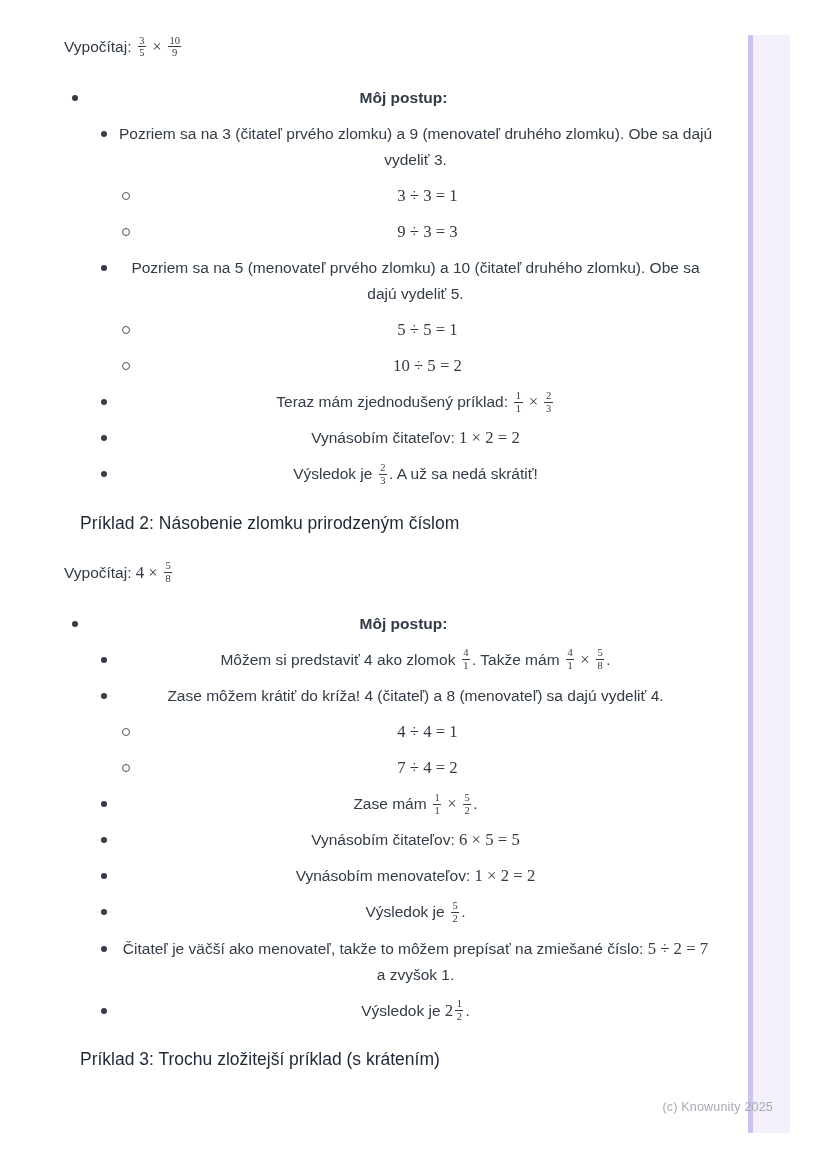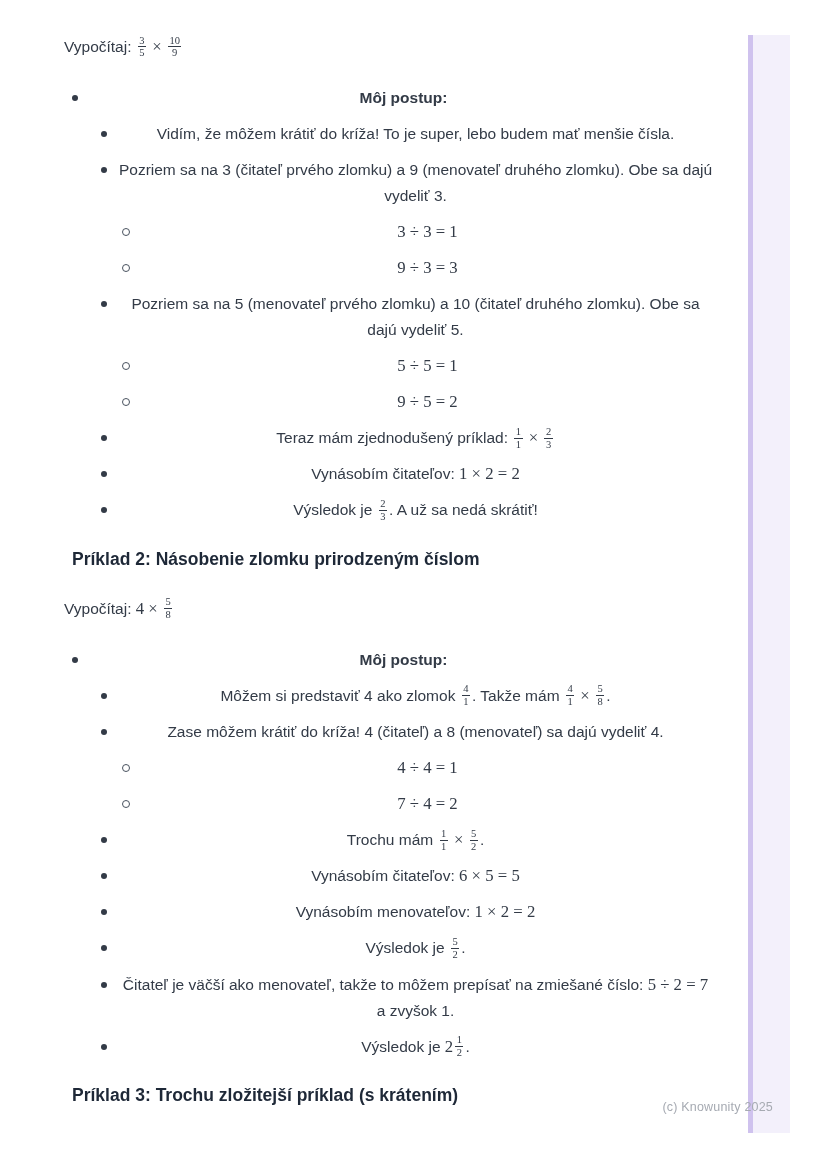--- a/index.html
+++ b/index.html
@@ -33,22 +33,22 @@
   .math{font-family:"Liberation Serif","DejaVu Serif",serif;font-size:1.08em;}
   .frac{
     display:inline-flex;flex-direction:column;align-items:center;
     font-family:"Liberation Serif","DejaVu Serif",serif;
     font-size:0.68em;line-height:1.12;vertical-align:middle;
     margin:0 2px;position:relative;top:-1px;
   }
   .frac .num{border-bottom:1px solid currentColor;padding:0 1.5px;}
   .frac .den{padding:0 1.5px;}
   h3{
-    font-size:17.5px;line-height:24px;font-weight:700;
-    color:var(--heading,#1e2837);margin:23px 0 25px 8px;
+    font-size:17.5px;line-height:24px;font-weight:400;
+    color:var(--heading,#1e2837);margin:23px 0 25px 16px;
   }
   .footer{
     position:absolute;top:1100px;right:55px;z-index:3;
     font-size:12.5px;color:var(--footer,#a6aab2);letter-spacing:.2px;text-align:right;
   }
 </style>
 </head>
 <body>
 
 <main>
@@ -65,26 +65,20 @@
         <div class="li l1 bold">
           <span class="marker">
             <span class="dot"></span>
           </span>
           <div class="licontent"><span class="txt">Môj postup:</span></div>
         </div>
         <div class="li l2">
           <span class="marker">
             <span class="dot"></span>
           </span>
-          <div class="licontent"><span class="txt">Vidím, že môžem krátiť do kríža! To je super, lebo budem mať menšie čísla.</span></div>
-        </div>
-        <div class="li l2">
-          <span class="marker">
-            <span class="dot"></span>
-          </span>
           <div class="licontent"><span class="txt">Pozriem sa na 3 (čitateľ prvého zlomku) a 9 (menovateľ druhého zlomku). Obe sa dajú vydeliť 3.</span></div>
         </div>
         <div class="li l3">
           <span class="marker">
             <span class="circ"></span>
           </span>
           <div class="licontent"><span class="math">3 ÷ 3 = 1</span></div>
         </div>
         <div class="li l3">
           <span class="marker">
@@ -101,21 +95,21 @@
         <div class="li l3">
           <span class="marker">
             <span class="circ"></span>
           </span>
           <div class="licontent"><span class="math">5 ÷ 5 = 1</span></div>
         </div>
         <div class="li l3">
           <span class="marker">
             <span class="circ"></span>
           </span>
-          <div class="licontent"><span class="math">9 ÷ 5 = 2</span></div>
+          <div class="licontent"><span class="math">10 ÷ 5 = 2</span></div>
         </div>
         <div class="li l2">
           <span class="marker">
             <span class="dot"></span>
           </span>
           <div class="licontent"><span class="txt">Teraz mám zjednodušený príklad: </span><span class="frac">
               <span class="num">1</span>
               <span class="den">1</span>
             </span><span class="math"> × </span><span class="frac">
               <span class="num">2</span>
@@ -180,21 +174,21 @@
         <div class="li l3">
           <span class="marker">
             <span class="circ"></span>
           </span>
           <div class="licontent"><span class="math">7 ÷ 4 = 2</span></div>
         </div>
         <div class="li l2">
           <span class="marker">
             <span class="dot"></span>
           </span>
-          <div class="licontent"><span class="txt">Trochu mám </span><span class="frac">
+          <div class="licontent"><span class="txt">Zase mám </span><span class="frac">
               <span class="num">1</span>
               <span class="den">1</span>
             </span><span class="math"> × </span><span class="frac">
               <span class="num">5</span>
               <span class="den">2</span>
             </span><span class="txt">.</span></div>
         </div>
         <div class="li l2">
           <span class="marker">
             <span class="dot"></span>

